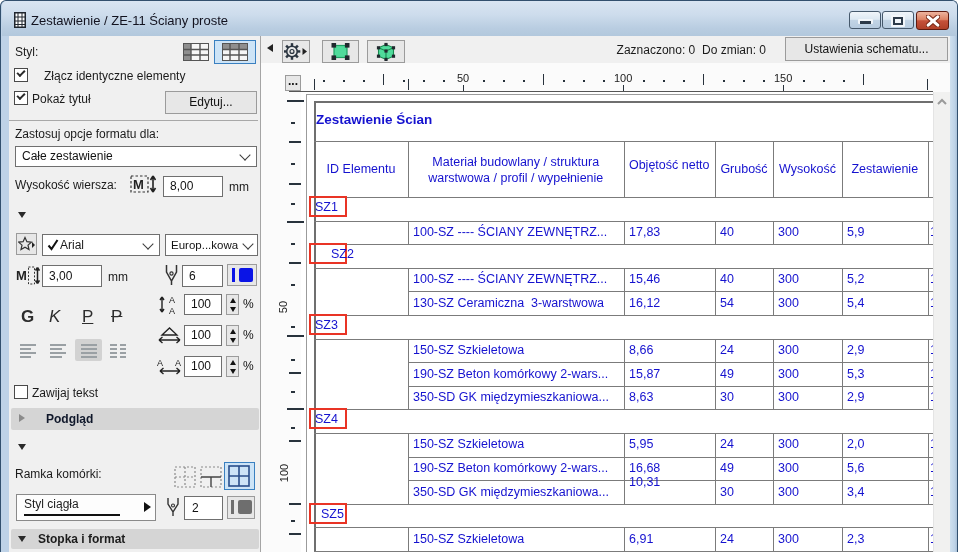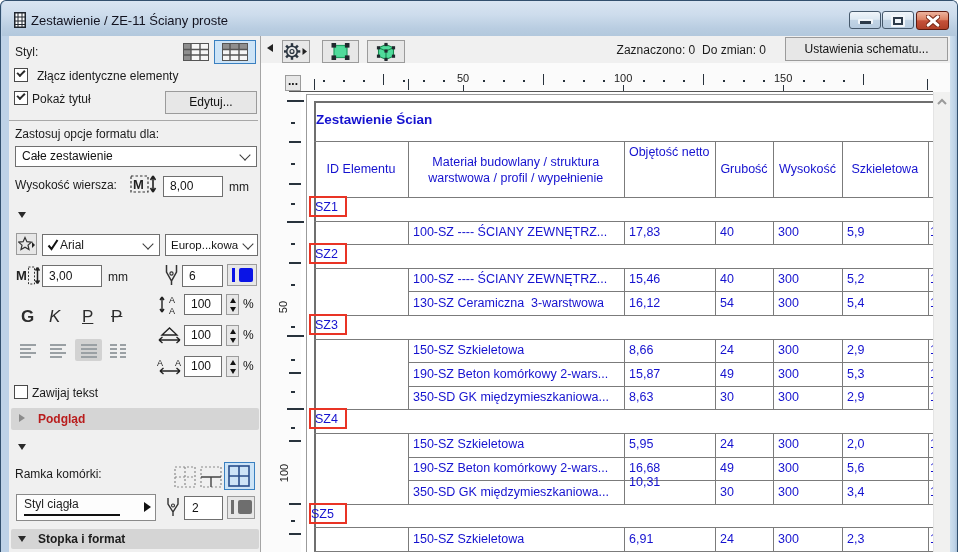--- a/index.html
+++ b/index.html
@@ -59,21 +59,21 @@
     </svg>
 <div class="abs" style="left:213px;top:39px;width:42px;height:24px;background:#cde4f7;border:1px solid #3a80c0;"></div>
 <svg class="abs" style="left:221px;top:42px" width="26" height="18" viewBox="0 0 26 18">
       <rect x="0.5" y="0.5" width="25" height="17" fill="#f6f6f6" stroke="#555"></rect>
       <rect x="1" y="1" width="24" height="5" fill="#8f8f8f"></rect>
       <path d="M8 1 V17 M17 1 V17 M1 6.5 H25 M1 12 H25" stroke="#555" stroke-width="1.4"></path>
     </svg>
 <div class="cb" style="left:13px;top:67px">
       <div class="chk"></div>
     </div>
-<div class="lbl" style="left:36px;top:68px;">Złącz identyczne elementy</div>
+<div class="lbl" style="left:43px;top:68px;">Złącz identyczne elementy</div>
 <div class="cb" style="left:13px;top:90px">
       <div class="chk"></div>
     </div>
 <div class="lbl" style="left:31px;top:91px;">Pokaż tytuł</div>
 <div class="btn" style="left:164px;top:90px;width:92px;height:23px;line-height:21px;">Edytuj...</div>
 <div class="abs" style="left:8px;top:119px;width:249px;height:1px;background:#a8a8a8;"></div>
 <div class="lbl" style="left:14px;top:126px;">Zastosuj opcje formatu dla:</div>
 <div class="dd" style="left:14px;top:145px;width:242px;height:21px;line-height:19px;padding-left:6px;">Całe zestawienie</div>
 <div class="chev" style="left:240px;top:150px;"></div>
 <div class="lbl" style="left:14px;top:177px;">Wysokość wiersza:</div>
@@ -165,21 +165,21 @@
       <path d="M5 8 L12.5 1 L20 8 Z" fill="none" stroke="#222" stroke-width="1.3"></path>
       <path d="M2 13 H23 M2 13 L5.5 10 M2 13 L5.5 16 M23 13 L19.5 10 M23 13 L19.5 16" stroke="#222" stroke-width="1.4" fill="none"></path>
     </svg>
 <svg class="abs" style="left:156px;top:356px" width="26" height="19" viewBox="0 0 26 19">
       <text x="0" y="9" font-size="9" fill="#222" font-family="Liberation Sans">A</text>
       <text x="18" y="9" font-size="9" fill="#222" font-family="Liberation Sans">A</text>
       <path d="M3 14 H23 M3 14 L6.5 11 M3 14 L6.5 17 M23 14 L19.5 11 M23 14 L19.5 17" stroke="#222" stroke-width="1.4" fill="none"></path>
     </svg>
 <div class="cb" style="left:13px;top:384px"></div>
 <div class="lbl" style="left:31px;top:385px;">Zawijaj tekst</div>
-<div class="secbar" style="top:407px;height:22px;line-height:22px;padding-left:27px;color:#b91c1c;">Podgląd</div>
+<div class="secbar" style="top:407px;height:22px;line-height:22px;padding-left:35px;color:#0f172a;">Podgląd</div>
 <div class="tri-r" style="left:18px;top:413px;"></div>
 <div class="tri-d" style="left:17px;top:443px;"></div>
 <div class="lbl" style="left:14px;top:466px;">Ramka komórki:</div>
 <svg class="abs" style="left:173px;top:465px" width="22" height="22" viewBox="0 0 22 22">
       <rect x="1" y="1" width="20" height="20" fill="none" stroke="#8a8a8a" stroke-width="1.2" stroke-dasharray="2 2"></rect>
       <path d="M11 1 V21 M1 11 H21" stroke="#8a8a8a" stroke-width="1.2" stroke-dasharray="2 2"></path>
     </svg>
 <svg class="abs" style="left:199px;top:465px" width="22" height="22" viewBox="0 0 22 22">
       <rect x="1" y="1" width="20" height="20" fill="none" stroke="#8a8a8a" stroke-width="1.2" stroke-dasharray="2 2"></rect>
       <path d="M1 11 H21 M11 11 V21" stroke="#444" stroke-width="1.4"></path>
@@ -366,35 +366,35 @@
 <div class="vline" style="left:541px;top:341.0px;height:70.80000000000001px;"></div>
 <div class="vline" style="left:541px;top:435.4000000000001px;height:25.59999999999991px;"></div>
 <div class="vline" style="left:626.5px;top:49.0px;height:56.0px;"></div>
 <div class="vline" style="left:626.5px;top:128.6px;height:23.599999999999994px;"></div>
 <div class="vline" style="left:626.5px;top:175.8px;height:47.19999999999999px;"></div>
 <div class="vline" style="left:626.5px;top:246.60000000000002px;height:70.79999999999995px;"></div>
 <div class="vline" style="left:626.5px;top:341.0px;height:70.80000000000001px;"></div>
 <div class="vline" style="left:626.5px;top:435.4000000000001px;height:25.59999999999991px;"></div>
 <div class="btext" style="left:15px;top:20px;font-size:13.5px;font-weight:bold;">Zestawienie Ścian</div>
 <div class="btext" style="left:60.0px;top:70px;transform:translateX(-50%);">ID Elementu</div>
-<div class="btext" style="left:368.25px;top:53px;transform:translateX(-50%);">Objętość netto</div>
+<div class="btext" style="left:368.25px;top:66px;transform:translateX(-50%);">Objętość netto</div>
 <div class="btext" style="left:443.0px;top:70px;transform:translateX(-50%);">Grubość</div>
 <div class="btext" style="left:506.5px;top:70px;transform:translateX(-50%);">Wysokość</div>
-<div class="btext" style="left:583.75px;top:70px;transform:translateX(-50%);">Szkieletowa</div>
+<div class="btext" style="left:583.75px;top:70px;transform:translateX(-50%);">Zestawienie</div>
 <div class="btext" style="left:214.75px;top:62px;transform:translateX(-50%);text-align:center;line-height:16px;">Materiał budowlany / struktura<br>warstwowa / profil / wypełnienie</div>
 <div class="szbox" style="left:8px;top:104.0px;"></div>
 <div class="btext" style="left:14px;top:108.0px;">SZ1</div>
 <div class="szbox" style="left:8px;top:151.2px;"></div>
-<div class="btext" style="left:14px;top:155.2px;">SZ2</div>
+<div class="btext" style="left:14px;top:155.2px;padding-left:16px;">SZ2</div>
 <div class="szbox" style="left:8px;top:222.0px;"></div>
 <div class="btext" style="left:14px;top:226.0px;">SZ3</div>
 <div class="szbox" style="left:8px;top:316.4px;"></div>
 <div class="btext" style="left:14px;top:320.4px;">SZ4</div>
 <div class="szbox" style="left:8px;top:410.8px;"></div>
-<div class="btext" style="left:10px;top:414.8px;">SZ5</div>
+<div class="btext" style="left:20px;top:414.8px;">SZ5</div>
 <div class="btext" style="left:112px;top:132.89999999999998px;">100-SZ ---- ŚCIANY ZEWNĘTRZ...</div>
 <div class="btext" style="left:328px;top:132.89999999999998px;">17,83</div>
 <div class="btext" style="left:419px;top:132.89999999999998px;">40</div>
 <div class="btext" style="left:477px;top:132.89999999999998px;">300</div>
 <div class="btext" style="left:546px;top:132.89999999999998px;">5,9</div>
 <div class="btext" style="left:629px;top:132.89999999999998px;">1</div>
 <div class="btext" style="left:112px;top:180.10000000000002px;">100-SZ ---- ŚCIANY ZEWNĘTRZ...</div>
 <div class="btext" style="left:328px;top:180.10000000000002px;">15,46</div>
 <div class="btext" style="left:419px;top:180.10000000000002px;">40</div>
 <div class="btext" style="left:477px;top:180.10000000000002px;">300</div>

